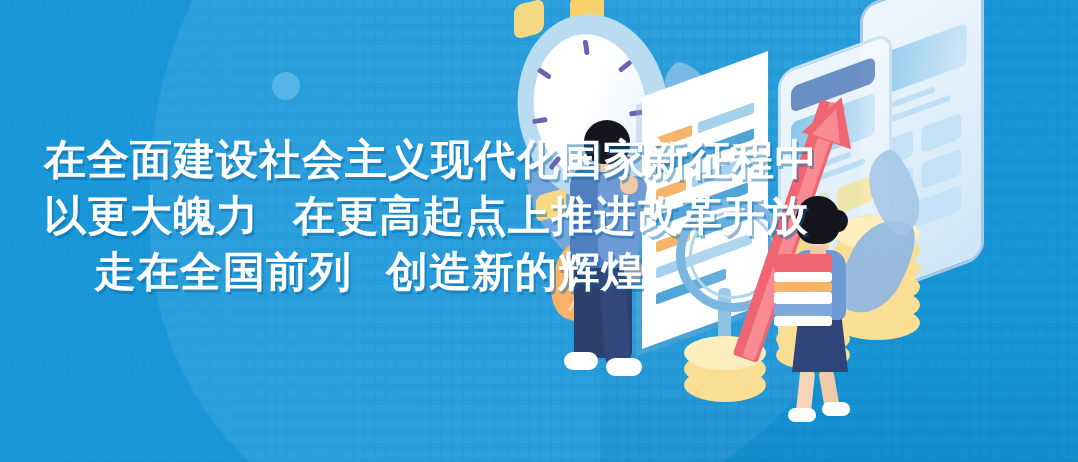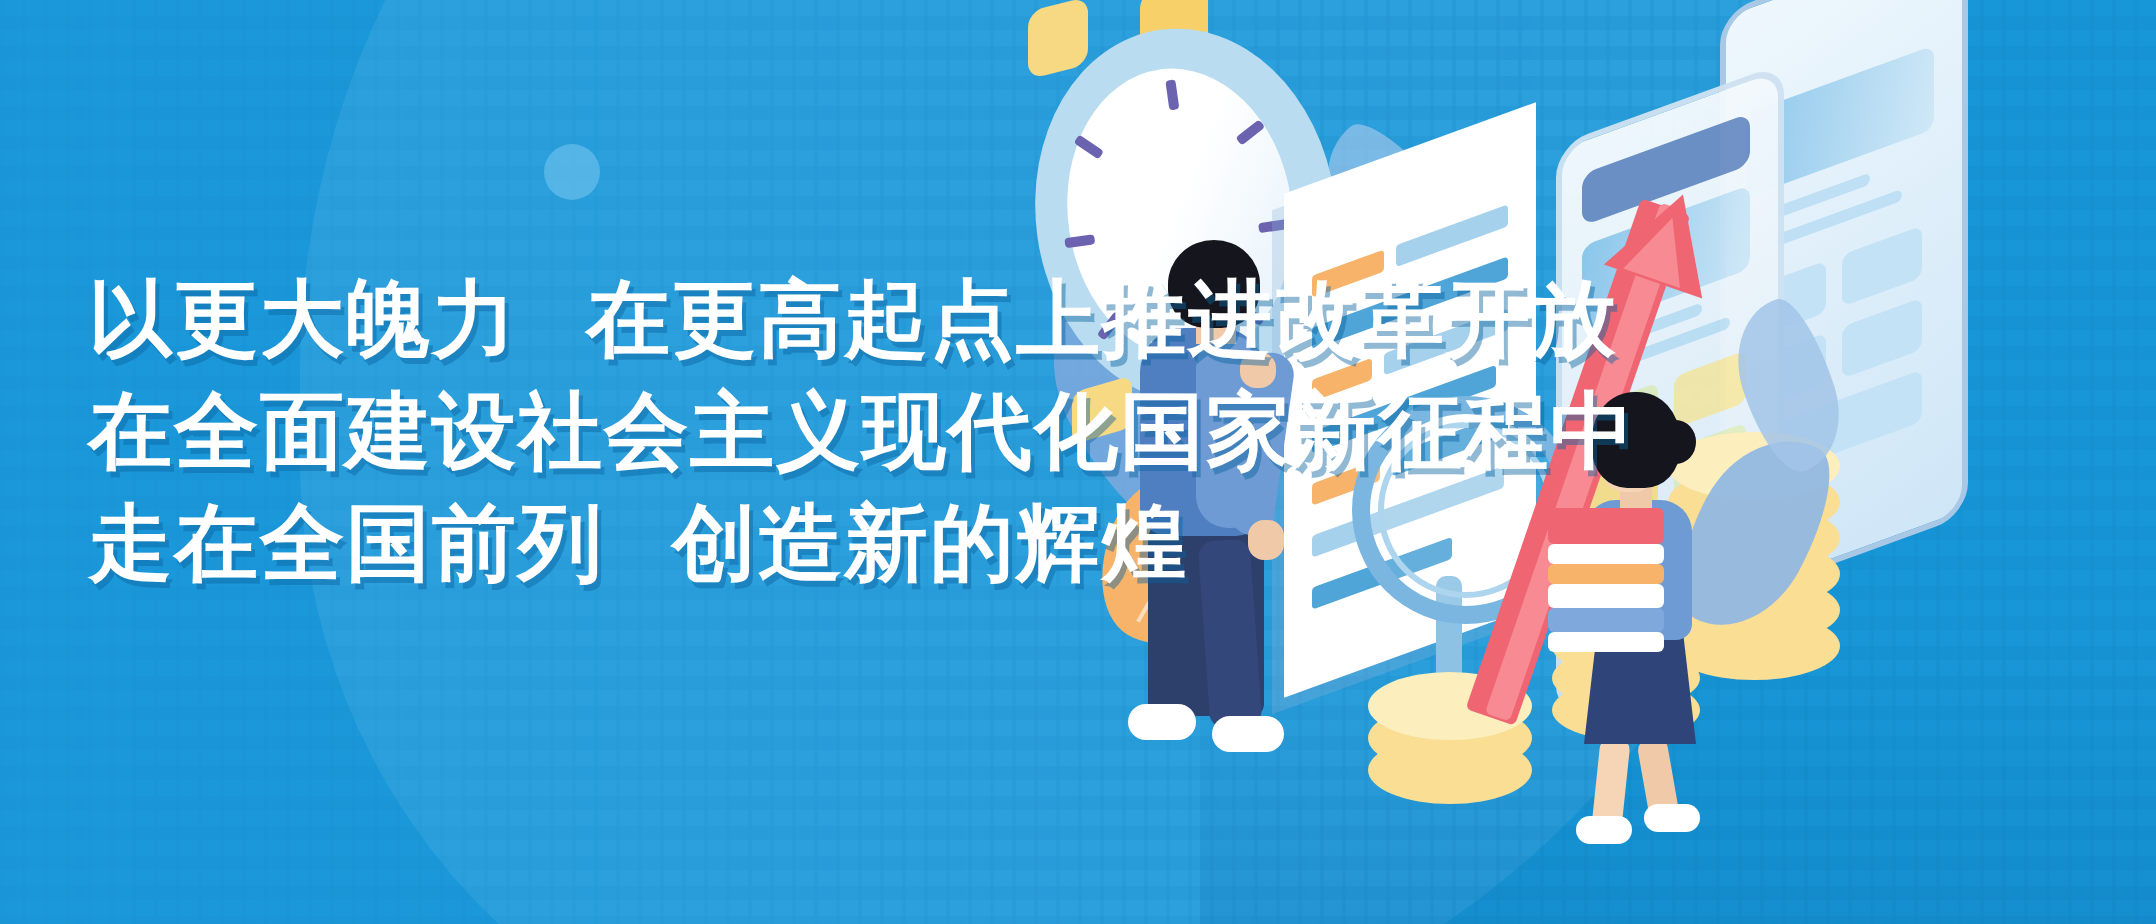--- a/index.html
+++ b/index.html
@@ -221,21 +221,21 @@
 
   
   .headline{
     position:absolute;left:0;top:132px;width:690px;
     color:#ffffff;font-weight:bold;letter-spacing:1px;
     text-shadow:2px 3px 0 rgba(10,100,160,.45);
   }
   .hl-line{font-size:42px;line-height:56px;white-space:nowrap;}
   .hl-1{padding-left:44px;}
   .hl-2{padding-left:44px;}
-  .hl-3{padding-left:44px;text-align:left;width:600px;}
+  .hl-3{padding-left:44px;text-align:right;width:600px;}
   .gapsp{display:inline-block;width:34px;}
 
   
   .attrib{
     position:absolute;right:22px;bottom:18px;
     color:#ffe14d;font-size:19px;font-weight:bold;letter-spacing:1.5px;
     text-shadow:1px 2px 0 rgba(10,100,160,.35);
   }
 </style>
 </head>
@@ -378,19 +378,19 @@
       <div class="book" style="left:-4px;top:76px;width:58px;height:10px;background:#ffffff;"></div>
       <div class="book" style="left:-4px;top:86px;width:58px;height:10px;background:#f7b36a;"></div>
       <div class="book" style="left:-4px;top:96px;width:58px;height:12px;background:#ffffff;"></div>
       <div class="book" style="left:-4px;top:108px;width:58px;height:12px;background:#7fa9dd;"></div>
       <div class="book" style="left:-4px;top:120px;width:58px;height:10px;background:#ffffff;"></div>
     </div>
 
   </div>
 
   <div class="headline">
+    <div class="hl-line hl-2">在全面建设社会主义现代化国家新征程中</div>
     <div class="hl-line hl-1"><span>以更大魄力</span><span class="gapsp"></span><span>在更高起点上推进改革开放</span></div>
-    <div class="hl-line hl-2">在全面建设社会主义现代化国家新征程中</div>
     <div class="hl-line hl-3"><span>走在全国前列</span><span class="gapsp"></span><span>创造新的辉煌</span></div>
   </div>
 
 
 </div>
 
 </body></html>

